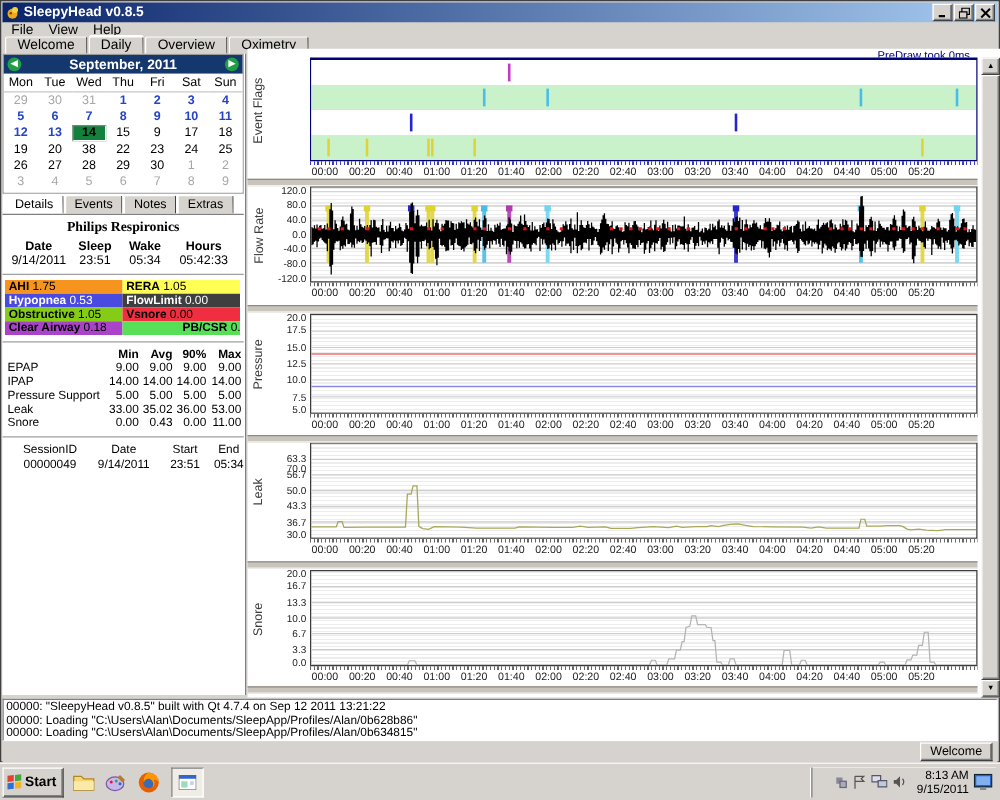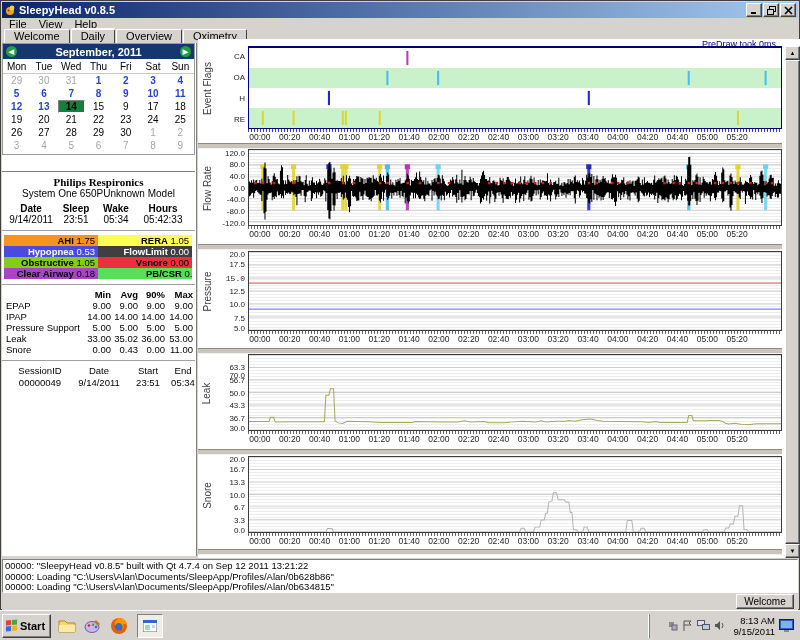--- a/index.html
+++ b/index.html
@@ -30,21 +30,21 @@
   .dtab{background:#d6d3ce;border:1px solid;border-color:#fff #404040 #d6d3ce #fff;border-bottom:none;font-size:10px;padding:0 7px;height:14px;line-height:14px;margin-right:1px;border-top-left-radius:2px;border-top-right-radius:2px;}
   .dtab.active{background:#fff;border-bottom:none;}
   .dbody{position:absolute;left:0;top:128px;right:1px;bottom:0;background:#fff;border-top:1px solid #808080;font-size:10px;}
   .mach{font-weight:bold;font-size:11px;text-align:center;margin-top:4px;font-family:Liberation Serif, serif;}
   .model{font-size:10px;text-align:center;}
   .sumgrid{display:grid;grid-template-columns:50px 40px 40px 54px;margin:4px 0 0 4px;text-align:center;}
   .sumgrid .h{font-weight:bold;font-size:10px;}
   .sumgrid .v{font-size:10px;}
   .sep{border-top:1px solid #a0a0a0;margin:5px 0 4px 0;}
   .ahitbl{display:grid;grid-template-columns:94px 94px;grid-auto-flow:column;grid-template-rows:repeat(4,11px);margin-left:2px;}
-  .ahirow{font-size:9.5px;text-align:right;padding:0 3px;line-height:11px;white-space:nowrap;overflow:hidden;}
+  .ahirow{font-size:9.5px;text-align:left;padding:0 3px;line-height:11px;white-space:nowrap;overflow:hidden;}
   .ahirow b{font-weight:bold;}
   .statgrid{display:grid;grid-template-columns:78px 27px 27px 27px 28px;margin-left:4px;font-size:9.5px;line-height:11px;}
   .statgrid .num{text-align:right;}
   .statgrid .hh{font-weight:bold;text-align:right;}
   .sessgrid{display:grid;grid-template-columns:56px 62px 36px 34px;margin-left:10px;font-size:9.5px;line-height:12px;text-align:center;}
   
   .chartspanel{position:absolute;left:197px;top:38px;width:602px;height:519px;background:#fff;}
   .predraw{position:absolute;top:0px;right:24px;font-size:9px;color:#00007c;}
   .chart{position:absolute;left:0;width:584px;}
   .c-title{position:absolute;left:0;top:0;width:18px;display:flex;align-items:center;justify-content:center;}
@@ -152,44 +152,49 @@
             <div class="cal-cell blue">11</div>
             <div class="cal-cell blue">12</div>
             <div class="cal-cell blue">13</div>
             <div class="cal-cell sel">14</div>
             <div class="cal-cell norm">15</div>
             <div class="cal-cell norm">9</div>
             <div class="cal-cell norm">17</div>
             <div class="cal-cell norm">18</div>
             <div class="cal-cell norm">19</div>
             <div class="cal-cell norm">20</div>
-            <div class="cal-cell norm">21</div>
+            <div class="cal-cell norm">38</div>
             <div class="cal-cell norm">22</div>
             <div class="cal-cell norm">23</div>
             <div class="cal-cell norm">24</div>
             <div class="cal-cell norm">25</div>
             <div class="cal-cell norm">26</div>
             <div class="cal-cell norm">27</div>
             <div class="cal-cell norm">28</div>
             <div class="cal-cell norm">29</div>
             <div class="cal-cell norm">30</div>
             <div class="cal-cell dim">1</div>
             <div class="cal-cell dim">2</div>
             <div class="cal-cell dim">3</div>
             <div class="cal-cell dim">4</div>
             <div class="cal-cell dim">5</div>
             <div class="cal-cell dim">6</div>
             <div class="cal-cell dim">7</div>
             <div class="cal-cell dim">8</div>
             <div class="cal-cell dim">9</div>
           </div>
       </div>
+      <div class="dtabs">
+          <span class="dtab active">Details</span>
+          <span class="dtab">Events</span>
+          <span class="dtab">Notes</span>
+          <span class="dtab">Extras</span>
+        </div>
       <div class="dbody">
         <div class="mach">Philips Respironics</div>
-        <div class="model">System One 650PUnknown Model</div>
         <div class="sumgrid">
             <div class="h">Date</div>
             <div class="h">Sleep</div>
             <div class="h">Wake</div>
             <div class="h">Hours</div>
             <div class="v">9/14/2011</div>
             <div class="v">23:51</div>
             <div class="v">05:34</div>
             <div class="v">05:42:33</div>
           </div>
@@ -254,26 +259,20 @@
     <div class="chartspanel">
       <div class="predraw">PreDraw took 0ms</div>
       <div class="vscroll">
         <div class="sbtn" style="top:0">▲</div>
         <div class="sthumb"></div>
         <div class="sbtn" style="bottom:0">▼</div>
       </div>
     <div class="chart" style="top: 7px; height: 97px;">
           <div class="c-title" style="bottom: 13px;">
             <span>Event Flags</span>
-          </div>
-          <div class="c-yaxis" style="height: 83px;">
-            <div class="c-ylab" style="top: 10.375px;">CA</div>
-            <div class="c-ylab" style="top: 31.125px;">OA</div>
-            <div class="c-ylab" style="top: 51.875px;">H</div>
-            <div class="c-ylab" style="top: 72.625px;">RE</div>
           </div>
           <div class="c-plot ef" style="height: 83px;">
             <svg width="516" height="83" viewBox="0 0 516 83" preserveAspectRatio="none" style="position:absolute;left:0;top:0;width:100%;height:100%">
               <rect x="0" y="0" width="516" height="20.75" fill="#ffffff"></rect>
               <rect x="152.60693641618496" y="3" width="2" height="14.75" fill="#c23ac2"></rect>
               <rect x="0" y="20.75" width="516" height="20.75" fill="#caf2ca"></rect>
               <rect x="133.21965317919074" y="23.75" width="2" height="14.75" fill="#49bde8"></rect>
               <rect x="182.4335260115607" y="23.75" width="2" height="14.75" fill="#49bde8"></rect>
               <rect x="425.5202312138728" y="23.75" width="2" height="14.75" fill="#49bde8"></rect>
               <rect x="500.08670520231215" y="23.75" width="2" height="14.75" fill="#49bde8"></rect>
@@ -421,21 +420,21 @@
             <span class="c-xlab" style="left: 489.156px;">05:20</span>
           </div>
         </div>
         <div class="chart" style="top: 212px; height: 94px;">
           <div class="c-title" style="bottom: 13px;">
             <span>Pressure</span>
           </div>
           <div class="c-yaxis" style="height: 80px;">
             <div class="c-ylab" style="top: 3px;">20.0</div>
             <div class="c-ylab" style="top: 13.3333px;">17.5</div>
-            <div class="c-ylab" style="top: 26.6667px; font-family: Liberation Mono, monospace;">15.0</div>
+            <div class="c-ylab" style="top: 26.6667px;">15.0</div>
             <div class="c-ylab" style="top: 40px;">12.5</div>
             <div class="c-ylab" style="top: 53.3333px;">10.0</div>
             <div class="c-ylab" style="top: 66.6667px;">7.5</div>
             <div class="c-ylab" style="top: 77px;">5.0</div>
           </div>
           <div class="c-plot striped" style="height: 80px;">
             <svg width="516" height="80" viewBox="0 0 516 80" preserveAspectRatio="none" style="position:absolute;left:0;top:0;width:100%;height:100%">
               <line x1="0" y1="0" x2="516" y2="0" stroke="#cdcdcd" stroke-width="1"></line>
               <line x1="0" y1="13.333333333333332" x2="516" y2="13.333333333333332" stroke="#cdcdcd" stroke-width="1"></line>
               <line x1="0" y1="26.666666666666664" x2="516" y2="26.666666666666664" stroke="#cdcdcd" stroke-width="1"></line>

